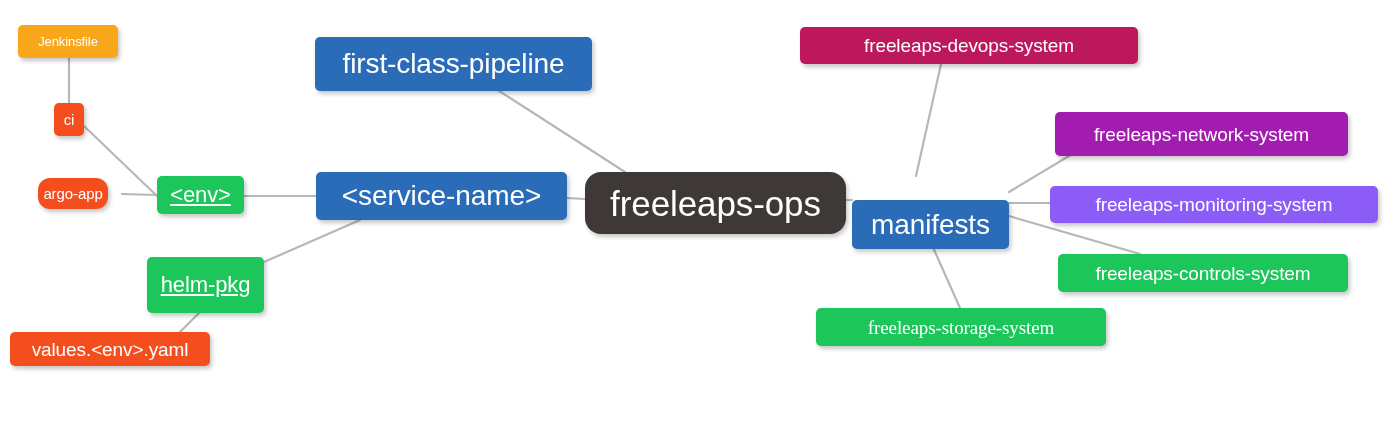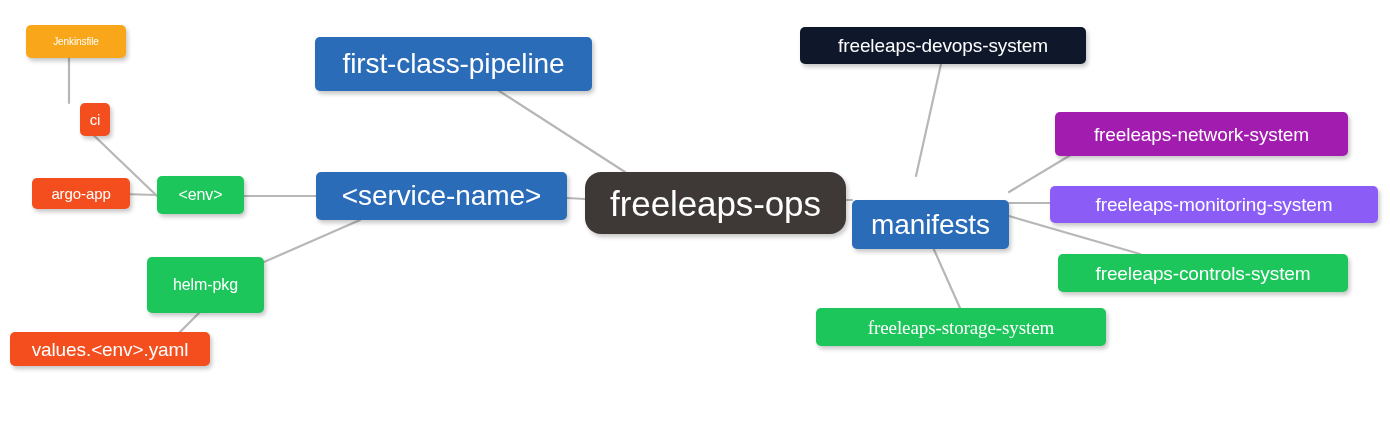--- a/index.html
+++ b/index.html
@@ -40,24 +40,24 @@
     border-radius: 5px;
     color: #ffffff;
     white-space: nowrap;
     box-shadow: 2px 3px 4px rgba(0,0,0,0.22);
     letter-spacing: -0.1px;
     line-height: 1;
     user-select: none;
   }
   .node.sz-root   { font-size: 35px; border-radius: 16px; }
   .node.sz-major  { font-size: 28px; }
-  .node.sz-mid    { font-size: 16px; }
+  .node.sz-mid    { font-size: 22px; text-decoration: underline; }
   .node.sz-small  { font-size: 19px; }
   .node.sz-tiny   { font-size: 15px; }
-  .node.sz-micro  { font-size: 10px; margin-left: 8px; }
+  .node.sz-micro  { font-size: 13px; }
 </style>
 </head>
 <body>
 
 <div id="mindmap">
   <svg id="edge-layer" viewBox="0 0 1390 421" xmlns="http://www.w3.org/2000/svg">
       <line x1="69" y1="58" x2="69" y2="103" class="edge" stroke="#b7b7b7"></line>
       <line x1="84" y1="126" x2="157" y2="196" class="edge" stroke="#b7b7b7"></line>
       <line x1="122" y1="194" x2="157" y2="195" class="edge" stroke="#b7b7b7"></line>
       <line x1="244" y1="196" x2="316" y2="196" class="edge" stroke="#b7b7b7"></line>
@@ -67,28 +67,28 @@
       <line x1="567" y1="198" x2="585" y2="199" class="edge" stroke="#b7b7b7"></line>
       <line x1="846" y1="200" x2="852" y2="200" class="edge" stroke="#b7b7b7"></line>
       <line x1="916" y1="176" x2="941" y2="64" class="edge" stroke="#b7b7b7"></line>
       <line x1="1009" y1="192" x2="1079" y2="150" class="edge" stroke="#b7b7b7"></line>
       <line x1="1009" y1="203" x2="1050" y2="203" class="edge" stroke="#b7b7b7"></line>
       <line x1="1009" y1="216" x2="1140" y2="254" class="edge" stroke="#b7b7b7"></line>
       <line x1="923" y1="225" x2="960" y2="308" class="edge" stroke="#b7b7b7"></line>
     </svg>
   <div id="node-layer">
       <div class="node sz-micro" style="left: 18px; top: 25px; width: 100px; height: 33px; background: rgb(250, 166, 26);">Jenkinsfile</div>
-      <div class="node sz-tiny" style="left: 54px; top: 103px; width: 30px; height: 33px; background: rgb(244, 78, 30); margin-left: 26px;">ci</div>
-      <div class="node sz-tiny" style="left: 32px; top: 178px; width: 98px; height: 31px; background: rgb(244, 78, 30);">argo-app</div>
+      <div class="node sz-tiny" style="left: 54px; top: 103px; width: 30px; height: 33px; background: rgb(244, 78, 30);">ci</div>
+      <div class="node sz-tiny" style="left: 38px; top: 178px; width: 70px; height: 31px; background: rgb(244, 78, 30); border-radius: 12px;">argo-app</div>
       <div class="node sz-mid" style="left: 157px; top: 176px; width: 87px; height: 38px; background: rgb(28, 198, 91);">&lt;env&gt;</div>
       <div class="node sz-mid" style="left: 147px; top: 257px; width: 117px; height: 56px; background: rgb(28, 198, 91);">helm-pkg</div>
       <div class="node sz-small" style="left: 10px; top: 332px; width: 200px; height: 34px; background: rgb(244, 78, 30);">values.&lt;env&gt;.yaml</div>
       <div class="node sz-major" style="left: 315px; top: 37px; width: 277px; height: 54px; background: rgb(43, 108, 185);">first-class-pipeline</div>
       <div class="node sz-major" style="left: 316px; top: 172px; width: 251px; height: 48px; background: rgb(43, 108, 185); text-align: right;">&lt;service-name&gt;</div>
       <div class="node sz-root" style="left: 585px; top: 172px; width: 261px; height: 62px; background: rgb(62, 57, 54);">freeleaps-ops</div>
       <div class="node sz-major" style="left: 852px; top: 176px; width: 157px; height: 49px; background: rgb(43, 108, 185); margin-top: 24px;">manifests</div>
-      <div class="node sz-small" style="left: 800px; top: 27px; width: 286px; height: 37px; background: #0f172a;">freeleaps-devops-system</div>
+      <div class="node sz-small" style="left: 800px; top: 27px; width: 338px; height: 37px; background: #be185d;">freeleaps-devops-system</div>
       <div class="node sz-small" style="left: 1055px; top: 112px; width: 293px; height: 44px; background: #a21caf;">freeleaps-network-system</div>
       <div class="node sz-small" style="left: 1050px; top: 186px; width: 328px; height: 37px; background: #8b5cf6;">freeleaps-monitoring-system</div>
       <div class="node sz-small" style="left: 1058px; top: 254px; width: 290px; height: 38px; background: rgb(28, 198, 91);">freeleaps-controls-system</div>
       <div class="node sz-small" style="left: 816px; top: 308px; width: 290px; height: 38px; background: rgb(28, 198, 91); font-family: Liberation Serif, serif;">freeleaps-storage-system</div>
     </div>
 </div>
 
 </body></html>

